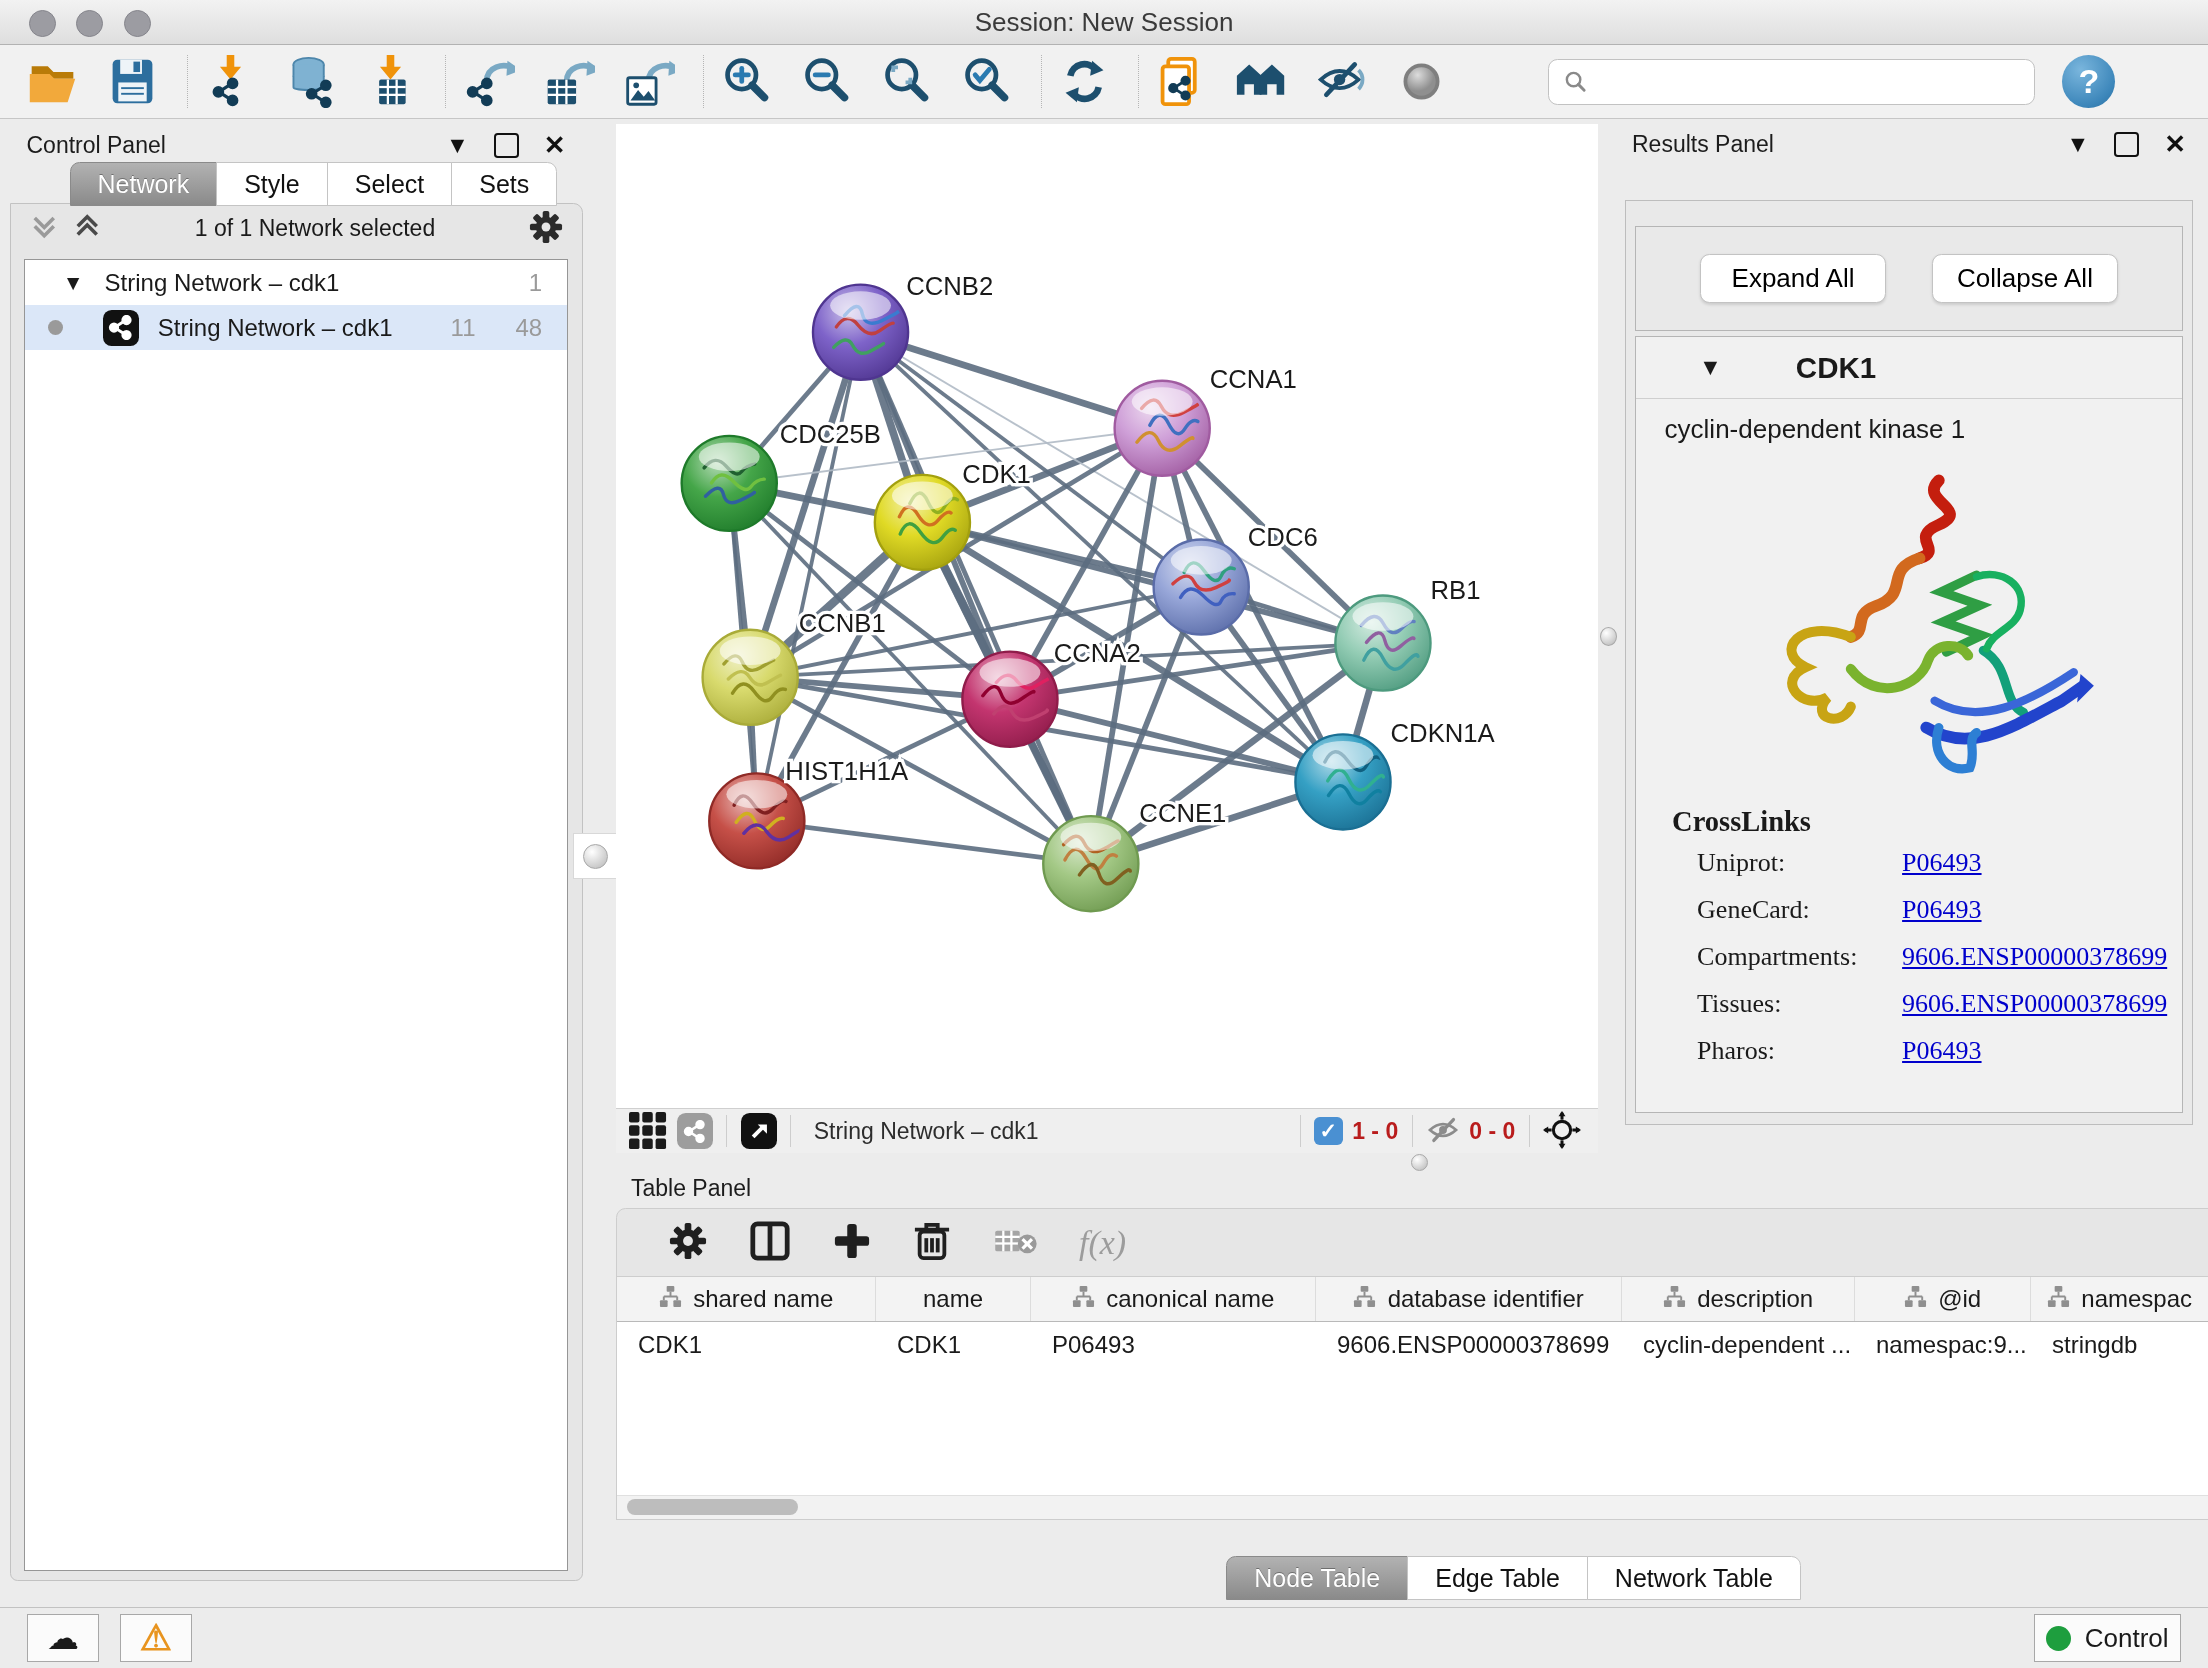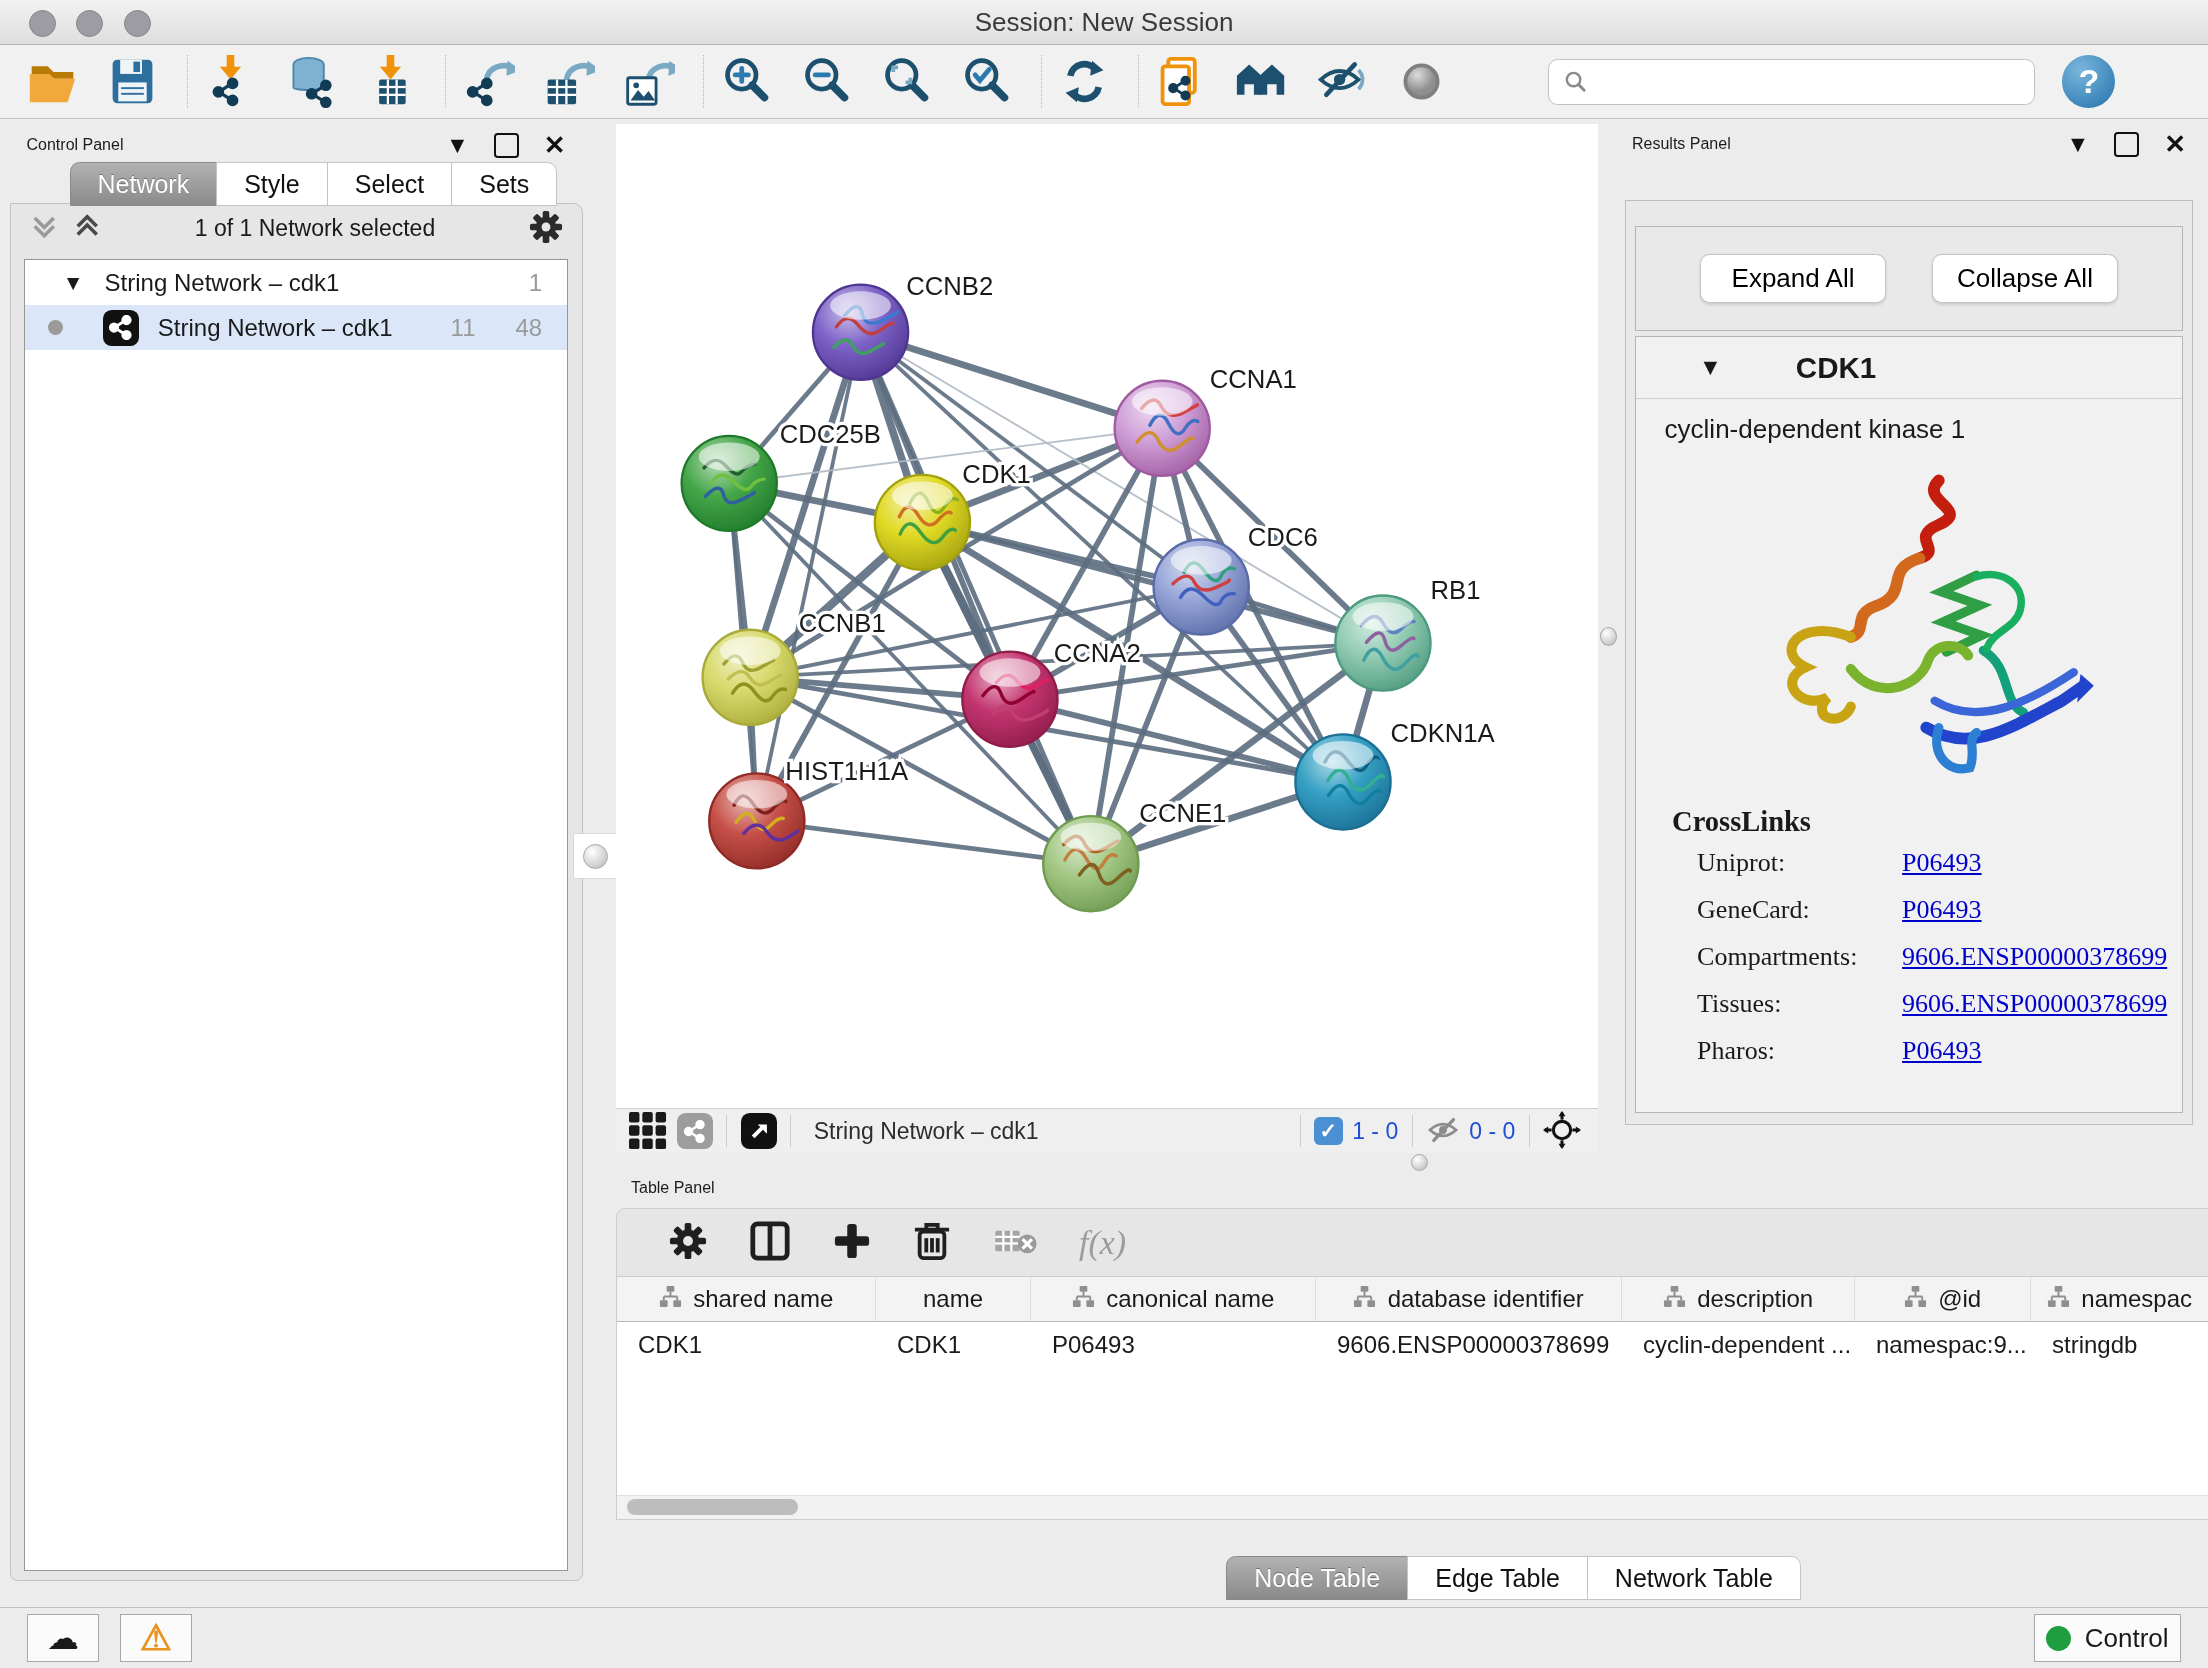--- a/index.html
+++ b/index.html
@@ -21,21 +21,21 @@
   .tool{width:55px;height:55px;display:flex;align-items:center;justify-content:center;margin-right:25px;flex:0 0 auto;}
   .tsep{height:53px;border-left:1.9px dotted #b5b5b5;margin:0 15px 0 1.9px;flex:0 0 auto;}
   .searchbox{margin-left:74px;width:487px;height:46px;background:#fff;border:1px solid #c2c2c2;
     border-radius:9.5px;display:flex;align-items:center;padding-left:13.3px;box-sizing:border-box;flex:0 0 auto;}
   .searchbox input{border:none;outline:none;font-size:23px;width:418px;background:transparent;
     font-family:"Liberation Sans",sans-serif;}
   .help-btn{margin-left:27px;width:53px;height:53px;border-radius:50%;
     background:radial-gradient(circle at 35% 28%,#7ab6dd,#3c86ba 70%,#2b6d9e);
     color:#fff;font-size:34px;font-weight:bold;display:flex;align-items:center;justify-content:center;flex:0 0 auto;}
   
-  .panel-title{font-size:16px;color:#1c1c1c;}
+  .panel-title{font-size:23px;color:#1c1c1c;}
   .ph-icons{display:flex;align-items:center;gap:25px;margin-left:auto;}
   .ph-caret{font-size:23px;color:#111;line-height:1;}
   .ph-float{width:21px;height:21px;border:2.9px solid #111;border-radius:3.8px;}
   .ph-close{font-size:26px;font-weight:bold;color:#111;line-height:1;}
   
   .tabbar{display:flex;}
   .tab{height:42px;padding:0 27px;font-size:25px;background:#fff;border:1px solid #c4c4c4;
     display:flex;align-items:center;color:#111;margin-left:-1px;}
   .tab.first{border-radius:9.5px 0 0 0;}
   .tab.last{border-radius:0 9.5px 0 0;}
@@ -60,21 +60,21 @@
   .share-chip.gray{background:#9d9d9d;}
   
   .grip-pad{position:absolute;background:#fff;border:1px solid #d8d8d8;display:flex;align-items:center;justify-content:center;}
   .grip{width:23px;height:23px;border-radius:50%;background:radial-gradient(circle at 35% 30%,#fff,#b5b5b5);border:1px solid #a8a8a8;}
   
   .net-view{position:absolute;left:616px;top:124px;width:982px;height:984px;background:#fff;}
   .net-toolbar{position:absolute;left:616px;top:1108px;width:982px;height:45px;background:#efefef;
     border-top:1px solid #cfcfcf;display:flex;align-items:center;padding:0 11.4px;box-sizing:border-box;}
   .nsep{height:32px;border-left:1px solid #cdcdcd;margin:0 13.3px;}
   .net-name{font-size:23px;color:#2d2d2d;margin-left:9.5px;}
-  .net-count{font-size:23px;color:#1d4ed8;margin-left:9.5px;}
+  .net-count{font-size:23px;color:#b91c1c;margin-left:9.5px;font-weight:bold;}
   .checkbox{width:28.5px;height:28.5px;border-radius:5.7px;background:#4a90d2;color:#fff;font-size:21px;
     font-weight:bold;display:flex;align-items:center;justify-content:center;}
   
   .rp{position:absolute;left:1617px;top:126px;width:584px;height:999px;}
   .rp-header{height:36px;display:flex;align-items:center;padding:0 15px;}
   .rp-tab-wrap{position:absolute;left:0;right:0;top:34px;display:flex;justify-content:center;z-index:2;}
   .rp-tab{height:44px;padding:0 32px;font-size:26px;color:#fff;display:flex;align-items:center;
     background:linear-gradient(#b0b0b0,#8c8c8c);border-radius:9.5px;text-shadow:0 -1px 0 #6e6e6e;}
   .rp-body{position:absolute;left:7.6px;right:7.6px;top:74px;bottom:0;background:#e9e9e9;border:1px solid #bdbdbd;}
   .rp-buttons-box{position:absolute;left:9.5px;right:9.5px;top:25px;height:103px;border:1px solid #b5b5b5;

